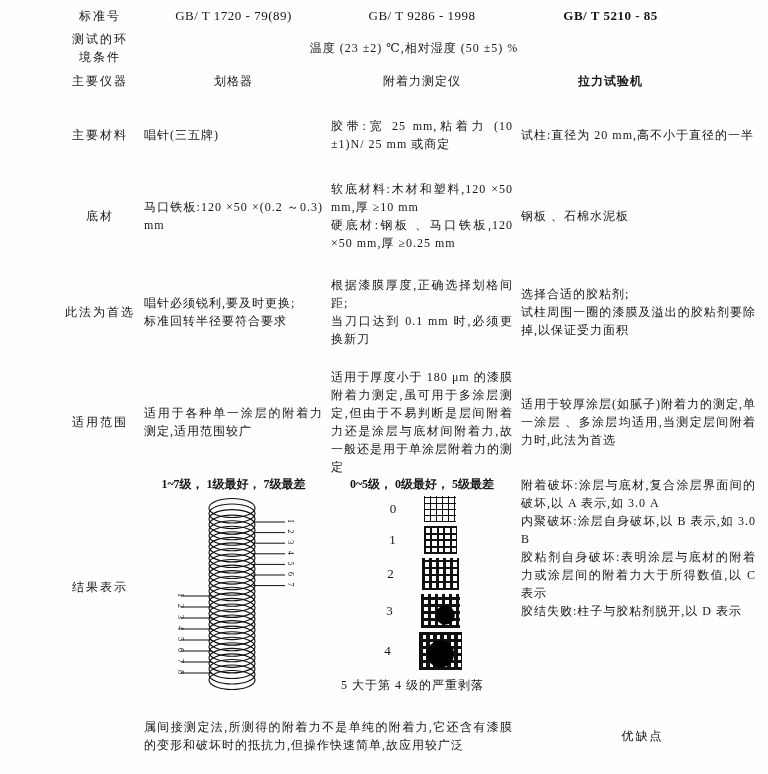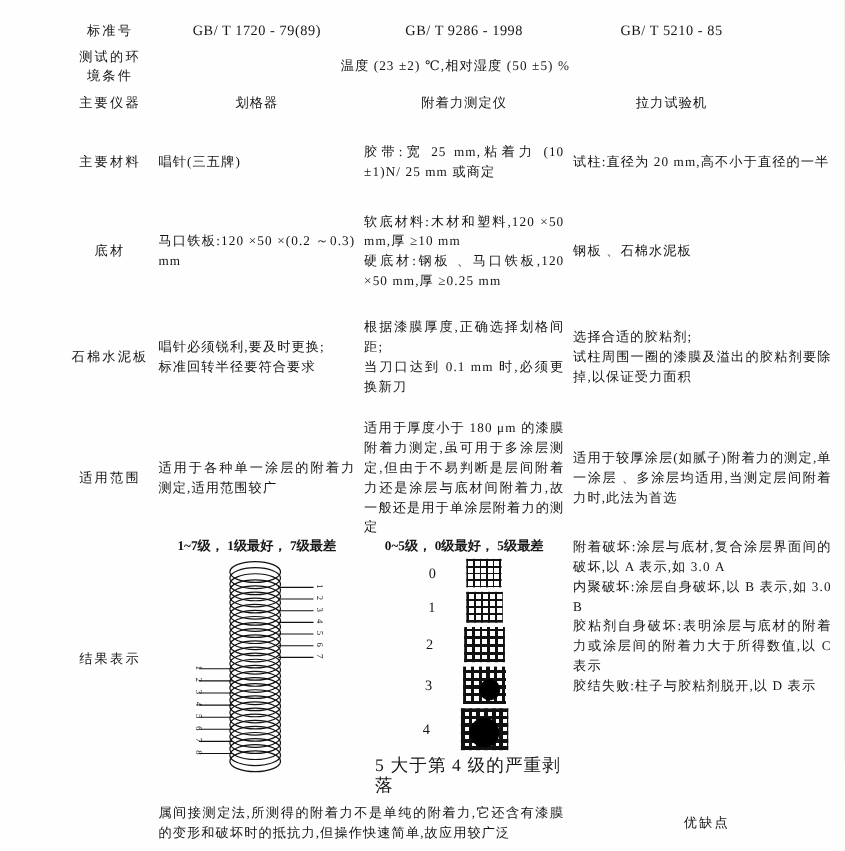--- a/index.html
+++ b/index.html
@@ -1,36 +1,36 @@
 <!DOCTYPE html>
 <html><head>
 <meta charset="utf-8">
 <style>
   html,body{margin:0;padding:0;background:#e8e8e8;}
   .page{
     width:768px;height:774px;background:#fefefe;color:#151515;
     font-family:"Liberation Serif","DejaVu Serif",serif;
-    box-sizing:border-box;padding:16px 0 0 56px;overflow:hidden;
+    box-sizing:border-box;padding:4px 0 0 56px;overflow:hidden;
   }
   .grid{
     display:grid;
     grid-template-columns:88px 187px 190px 243px;
     grid-template-rows:24px 40px 26px 82px 80px 112px 108px 222px 76px;
   }
   .cell{
     display:flex;flex-direction:column;justify-content:center;
     font-size:12px;line-height:18px;letter-spacing:1px;
     box-sizing:border-box;padding-right:8px;
   }
   .lbl{text-align:center;letter-spacing:2px;padding-right:0;}
   .c{text-align:center;}
   .top{justify-content:flex-start;}
   .jp{margin:0;text-align:justify;}
   .latin{letter-spacing:0.5px;font-size:13px;}
-  .shift{padding-right:64px;}
+  .shift{padding-right:64px;font-weight:bold;}
   .envv{padding-right:80px;}
   .span3{grid-column:2/5;}
   .span2{grid-column:2/4;}
   .fig-head{font-size:12px;font-weight:bold;text-align:center;letter-spacing:0;line-height:16px;margin:0 0 2px 0;}
   .spiral-wrap{display:flex;justify-content:center;}
   
   .grade-row{display:flex;align-items:center;justify-content:center;gap:26px;margin:2px 0;}
   .grade-num{font-size:13px;width:10px;text-align:center;letter-spacing:0;}
   .hatch{background-color:transparent;}
   .g0{width:32px;height:26px;background-image:
@@ -43,21 +43,21 @@
       repeating-linear-gradient(90deg,#111 0 2.5px,transparent 2.5px 7px),
       repeating-linear-gradient(0deg,#111 0 2.5px,transparent 2.5px 7px);}
   .g3{width:39px;height:34px;background-image:
       radial-gradient(circle at 62% 62%,#000 0 9px,transparent 10px),
       repeating-linear-gradient(90deg,#111 0 3px,transparent 3px 7px),
       repeating-linear-gradient(0deg,#111 0 3px,transparent 3px 7px);}
   .g4{width:43px;height:38px;background-image:
       radial-gradient(circle at 50% 58%,#000 0 13px,transparent 14px),
       repeating-linear-gradient(90deg,#111 0 3.5px,transparent 3.5px 7px),
       repeating-linear-gradient(0deg,#111 0 3.5px,transparent 3.5px 7px);}
-  .fig-foot{font-size:16px;letter-spacing:1px;margin-top:4px;padding-left:10px;}
+  .fig-foot{font-size:12px;letter-spacing:1px;margin-top:4px;padding-left:10px;}
   svg text{font-family:"Liberation Serif","DejaVu Serif",serif;fill:#111;}
 </style>
 </head>
 <body>
 
 <div class="page">
   <div class="grid">
 
     <div class="cell lbl">标准号</div>
     <div class="cell c latin">GB/ T 1720 - 79(89)</div>
@@ -91,21 +91,21 @@
         <p class="jp">马口铁板:120 ×50 ×(0.2 ～0.3) mm</p>
       </div>
     <div class="cell">
       <p class="jp">软底材料:木材和塑料,120 ×50 mm,厚 ≥10 mm</p>
       <p class="jp">硬底材:钢板 、马口铁板,120 ×50 mm,厚 ≥0.25 mm</p>
     </div>
     <div class="cell">
         <p class="jp">钢板 、石棉水泥板</p>
       </div>
 
-    <div class="cell lbl">石棉水泥板</div>
+    <div class="cell lbl">此法为首选</div>
     <div class="cell">
       <p class="jp">唱针必须锐利,要及时更换;</p>
       <p class="jp">标准回转半径要符合要求</p>
     </div>
     <div class="cell">
       <p class="jp">根据漆膜厚度,正确选择划格间距;</p>
       <p class="jp">当刀口达到 0.1 mm 时,必须更换新刀</p>
     </div>
     <div class="cell">
       <p class="jp">选择合适的胶粘剂;</p>

